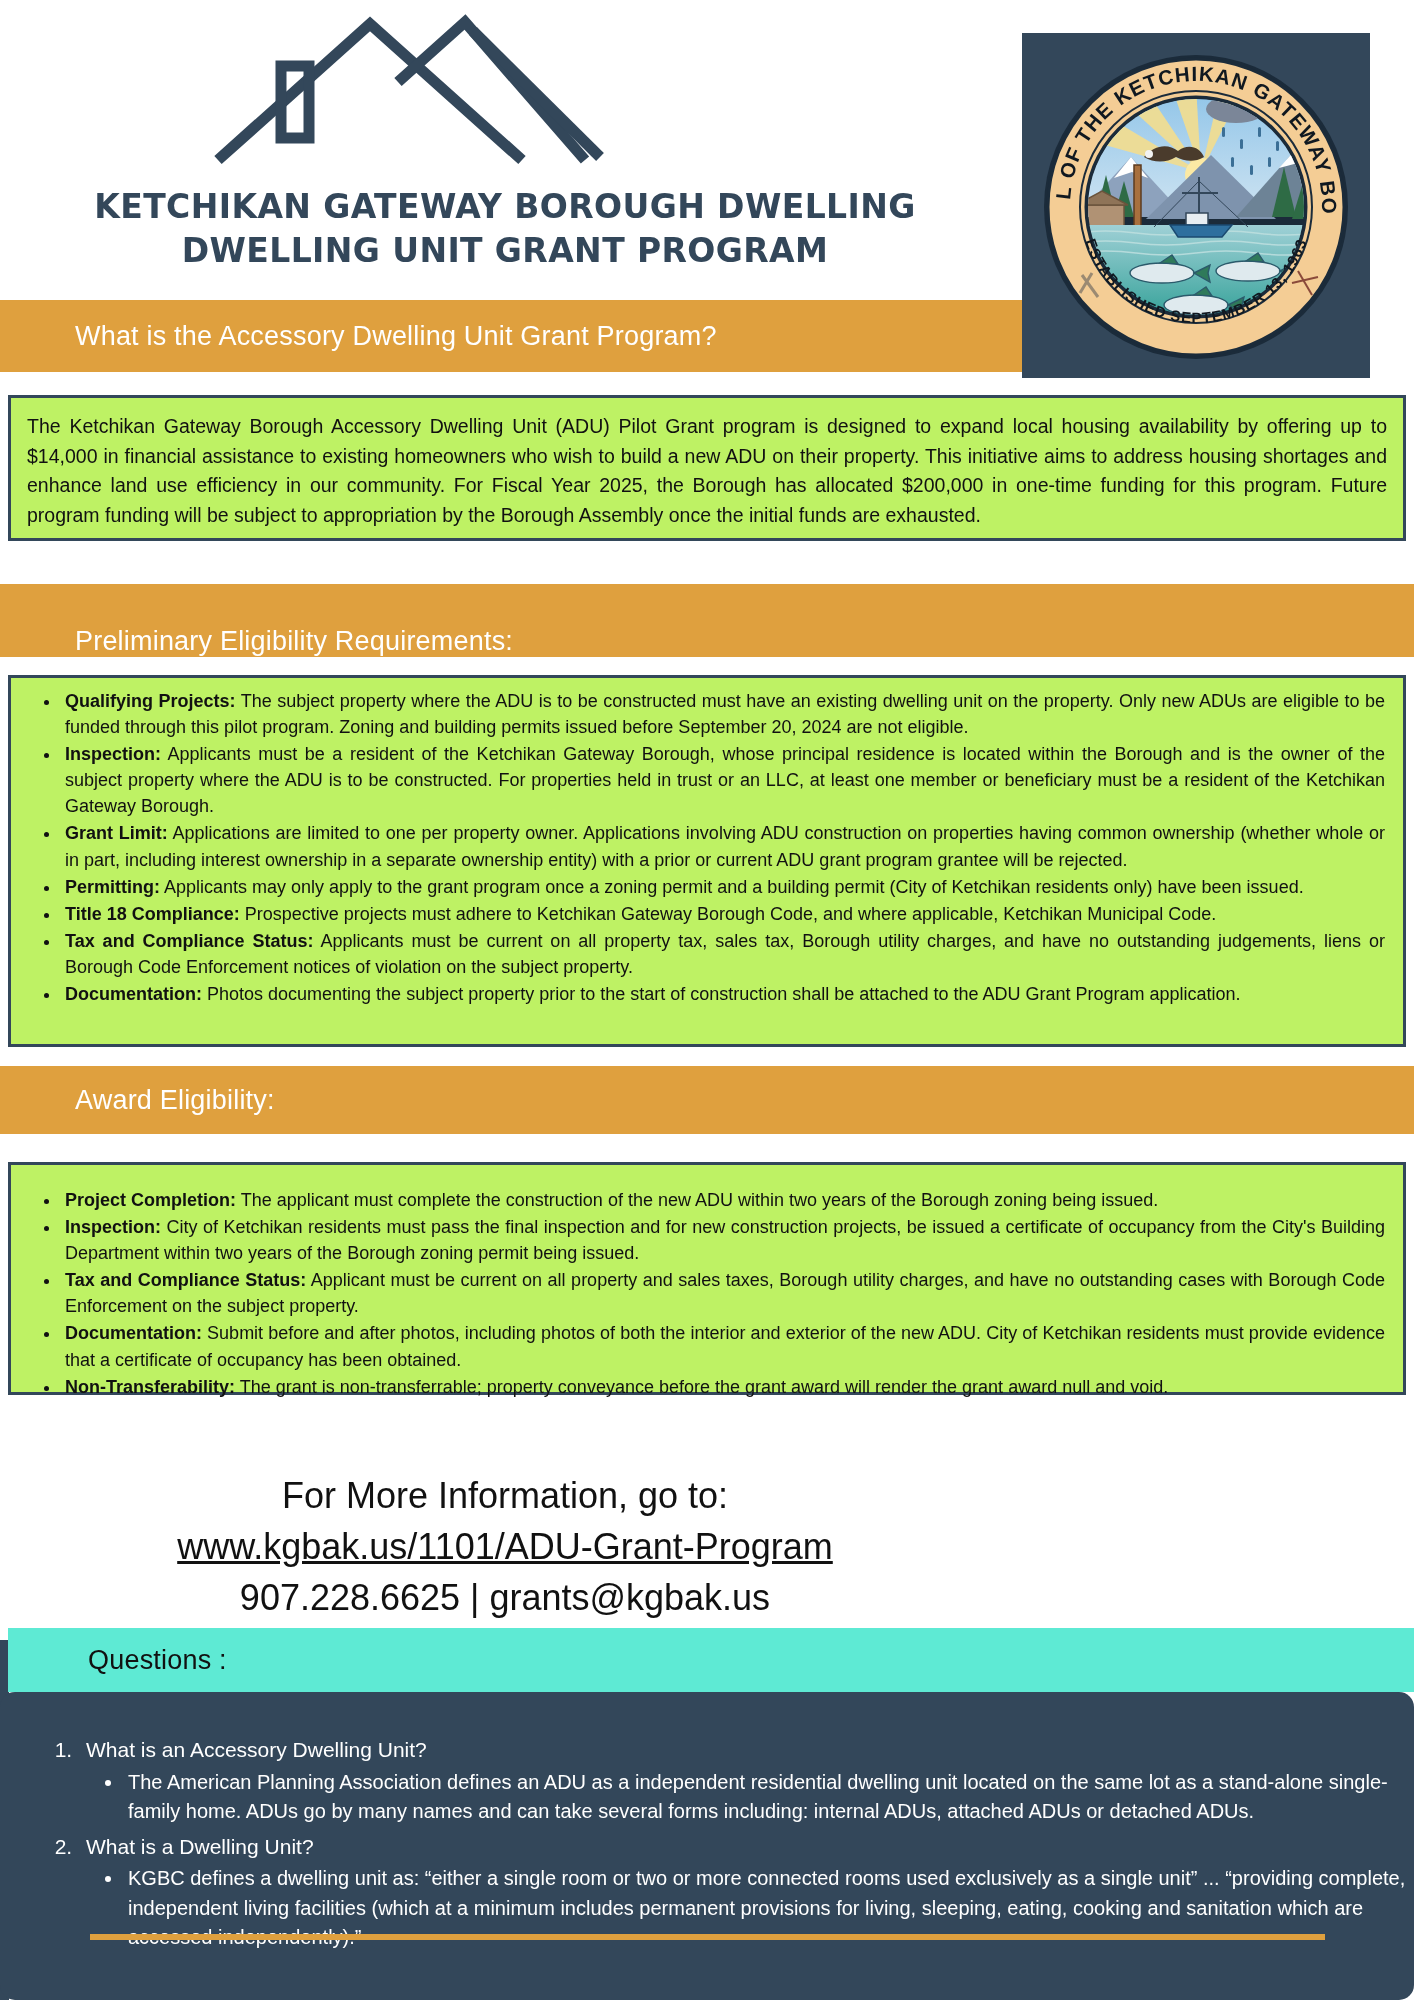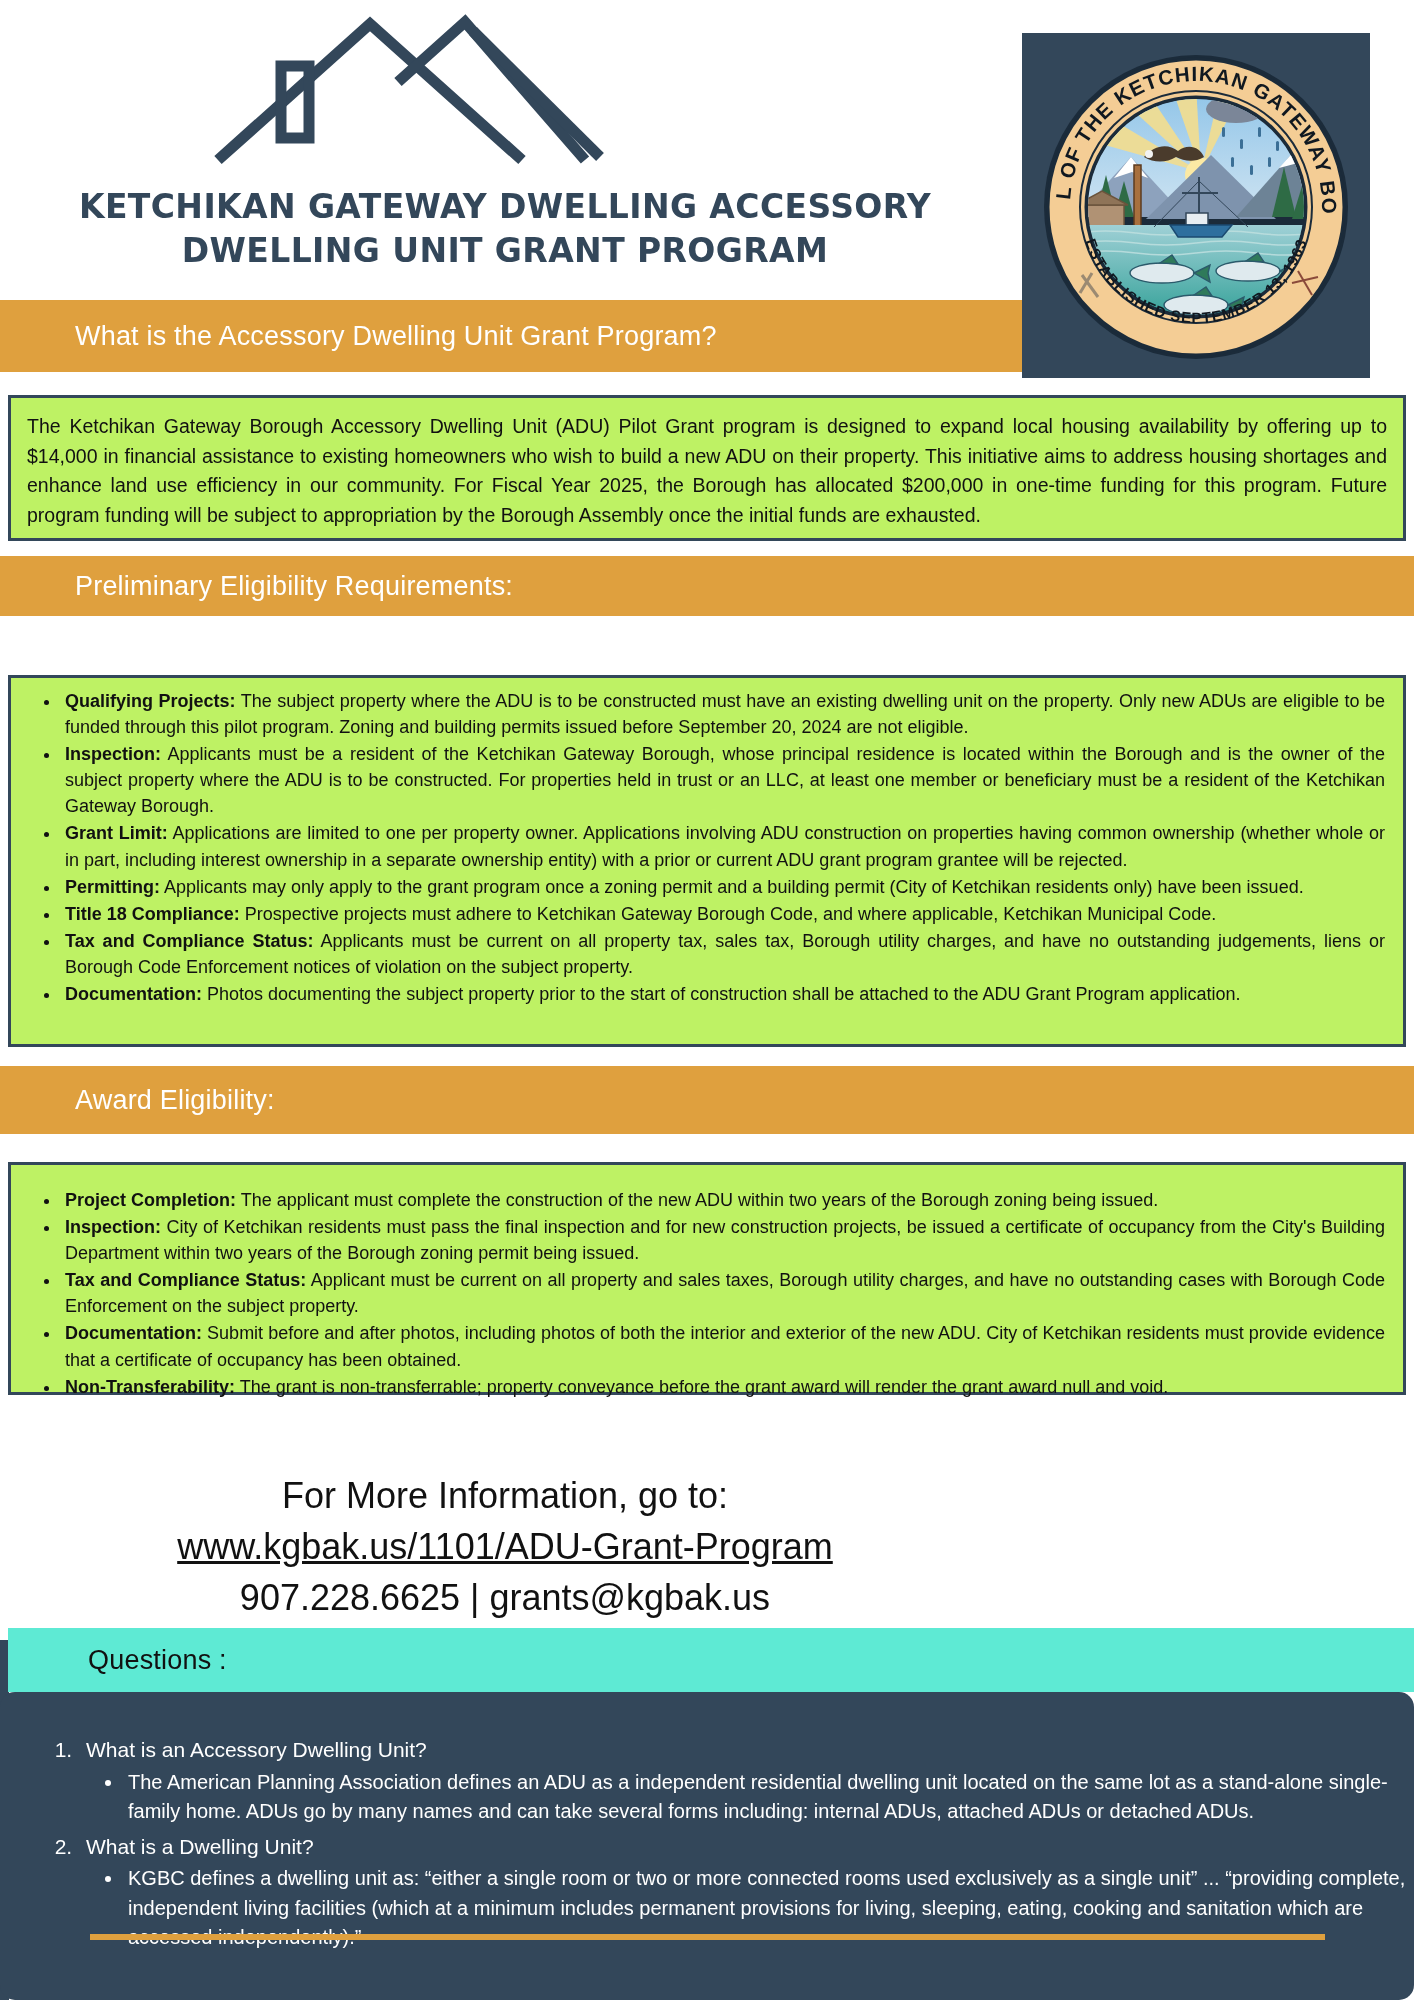--- a/index.html
+++ b/index.html
@@ -194,21 +194,21 @@
       <g fill="none" stroke="#33475a" stroke-width="11" stroke-linejoin="miter" stroke-linecap="butt">
         <polyline points="8,146 160,10 312,146"></polyline>
         <polyline points="188,68 255,8 375,146"></polyline>
         <polyline points="263,17 390,143"></polyline>
         <rect x="71" y="52" width="28" height="72"></rect>
       </g>
     </svg>
   </div>
 
   <div class="title-block">
-    <div class="title-line">KETCHIKAN GATEWAY DWELLING ACCESSORY</div>
+    <div class="title-line">KETCHIKAN GATEWAY BOROUGH DWELLING</div>
     <div class="title-line">DWELLING UNIT GRANT PROGRAM</div>
   </div>
 
   <div class="seal-box">
     <div class="seal-wrap">
       <svg viewBox="0 0 320 320" width="320" height="320">
         <defs>
           <path id="arcTop" d="M 34,160 A 126,126 0 0 1 286,160"></path>
           <path id="arcBot" d="M 44,160 A 116,116 0 0 0 276,160"></path>
           <clipPath id="innerClip">
@@ -340,21 +340,21 @@
 </div>
 
 <div class="banner" style="top:300px; width:1022px; height:72px;">
   <span class="banner-text">What is the Accessory Dwelling Unit Grant Program?</span>
 </div>
 
 <div class="box" style="top:395px; height:146px;">
   <div class="para">The Ketchikan Gateway Borough Accessory Dwelling Unit (ADU) Pilot Grant program is designed to expand local housing availability by offering up to $14,000 in financial assistance to existing homeowners who wish to build a new ADU on their property. This initiative aims to address housing shortages and enhance land use efficiency in our community. For Fiscal Year 2025, the Borough has allocated $200,000 in one-time funding for this program. Future program funding will be subject to appropriation by the Borough Assembly once the initial funds are exhausted.</div>
 </div>
 
-<div class="banner" style="top:556px; width:1414px; height:60px;">
+<div class="banner" style="top:584px; width:1414px; height:73px;align-items:flex-end;">
   <span class="banner-text">Preliminary Eligibility Requirements:</span>
 </div>
 
 <div class="box" style="top:675px; height:372px;">
   <ul class="bullets" id="prelim-list">
       <li><b>Qualifying Projects:</b><span> The subject property where the ADU is to be constructed must have an existing dwelling unit on the property. Only new ADUs are eligible to be funded through this pilot program. Zoning and building permits issued before September 20, 2024 are not eligible.</span></li>
       <li><b>Inspection:</b><span> Applicants must be a resident of the Ketchikan Gateway Borough, whose principal residence is located within the Borough and is the owner of the subject property where the ADU is to be constructed. For properties held in trust or an LLC, at least one member or beneficiary must be a resident of the Ketchikan Gateway Borough.</span></li>
       <li><b>Grant Limit:</b><span> Applications are limited to one per property owner. Applications involving ADU construction on properties having common ownership (whether whole or in part, including interest ownership in a separate ownership entity) with a prior or current ADU grant program grantee will be rejected.</span></li>
       <li><b>Permitting:</b><span> Applicants may only apply to the grant program once a  zoning permit and a building permit (City of Ketchikan residents only) have been issued.</span></li>
       <li><b>Title 18 Compliance:</b><span> Prospective projects must adhere to Ketchikan Gateway Borough Code, and where applicable, Ketchikan Municipal Code.</span></li>

